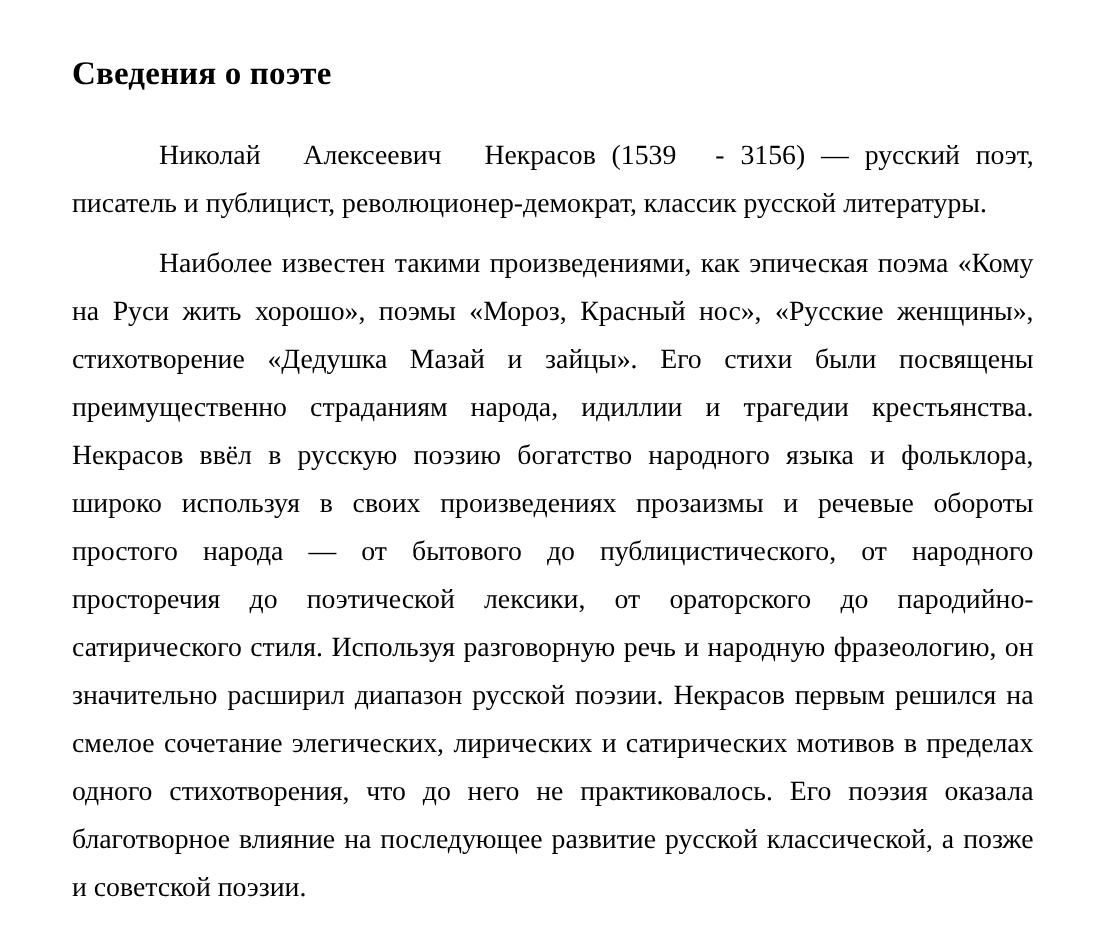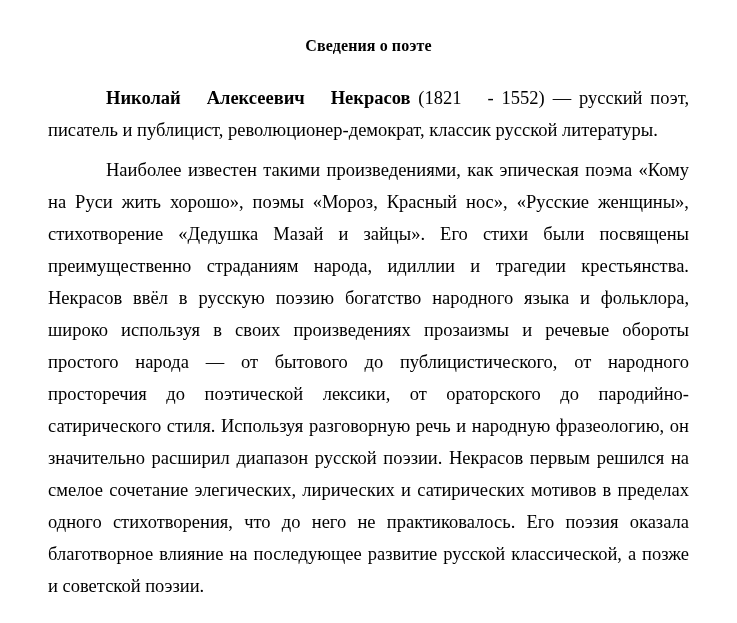--- a/index.html
+++ b/index.html
@@ -27,23 +27,22 @@
   }
 
   .doc-body {
     position: absolute;
     left: 48px;
     top: 0;
     width: 641px;
   }
 
   .doc-title {
-    text-align: center;
     font-weight: bold;
-    font-size: 16px;
+    font-size: 22px;
     line-height: 1;
     margin: 0;
     padding-top: 38px;
     letter-spacing: 0.1px;
   }
 
   .doc-paragraph {
     text-align: justify;
     text-justify: inter-word;
     font-size: 18.5px;
@@ -56,21 +55,21 @@
   #paragraph-intro {
     padding-top: 28px;
   }
 
   #paragraph-works {
     padding-top: 8px;
   }
 
   
   .name-spread {
-    font-weight: bold;
+    font-weight: normal;
     word-spacing: 18px;
   }
 
   .year-gap {
     display: inline-block;
     width: 26px;
   }
 
   
   .spellcheck-error {
@@ -81,18 +80,18 @@
   }
 </style>
 </head>
 <body>
 
 <div id="document-page">
   <div class="doc-body">
 
     <h1 class="doc-title">Сведения о поэте</h1>
 
-    <p class="doc-paragraph" id="paragraph-intro"><span class="name-spread"><span>Николай</span> <span>Алексеевич</span> <span>Некрасов</span></span> <span><span>(</span><span>1821</span><span class="year-gap"></span><span>-</span> <span>1552</span><span>)</span></span> <span>—</span> <span>русский поэт, писатель и публицист, революционер-демократ, классик русской литературы.</span></p>
+    <p class="doc-paragraph" id="paragraph-intro"><span class="name-spread"><span>Николай</span> <span>Алексеевич</span> <span>Некрасов</span></span> <span><span>(</span><span>1539</span><span class="year-gap"></span><span>-</span> <span>3156</span><span>)</span></span> <span>—</span> <span>русский поэт, писатель и публицист, революционер-демократ, классик русской литературы.</span></p>
 
     <p class="doc-paragraph" id="paragraph-works"><span>Наиболее известен такими произведениями, как эпическая поэма «Кому на Руси жить хорошо», поэмы «Мороз, Красный нос», «Русские женщины», стихотворение «Дедушка </span><span class="spellcheck-error">Мазай</span><span> и зайцы». Его стихи были посвящены преимущественно страданиям народа, идиллии и трагедии крестьянства. Некрасов ввёл в русскую поэзию богатство народного языка и фольклора, широко используя в своих произведениях прозаизмы и речевые обороты простого народа — от бытового до публицистического, от народного просторечия до поэтической лексики, от ораторского до пародийно-сатирического стиля. Используя разговорную речь и народную фразеологию, он значительно расширил диапазон русской поэзии. Некрасов первым решился на смелое сочетание элегических, лирических и сатирических мотивов в пределах одного стихотворения, что до него не практиковалось. Его поэзия оказала благотворное влияние на последующее развитие русской классической, а позже и советской поэзии.</span></p>
 
   </div>
 </div>
 
 </body></html>

